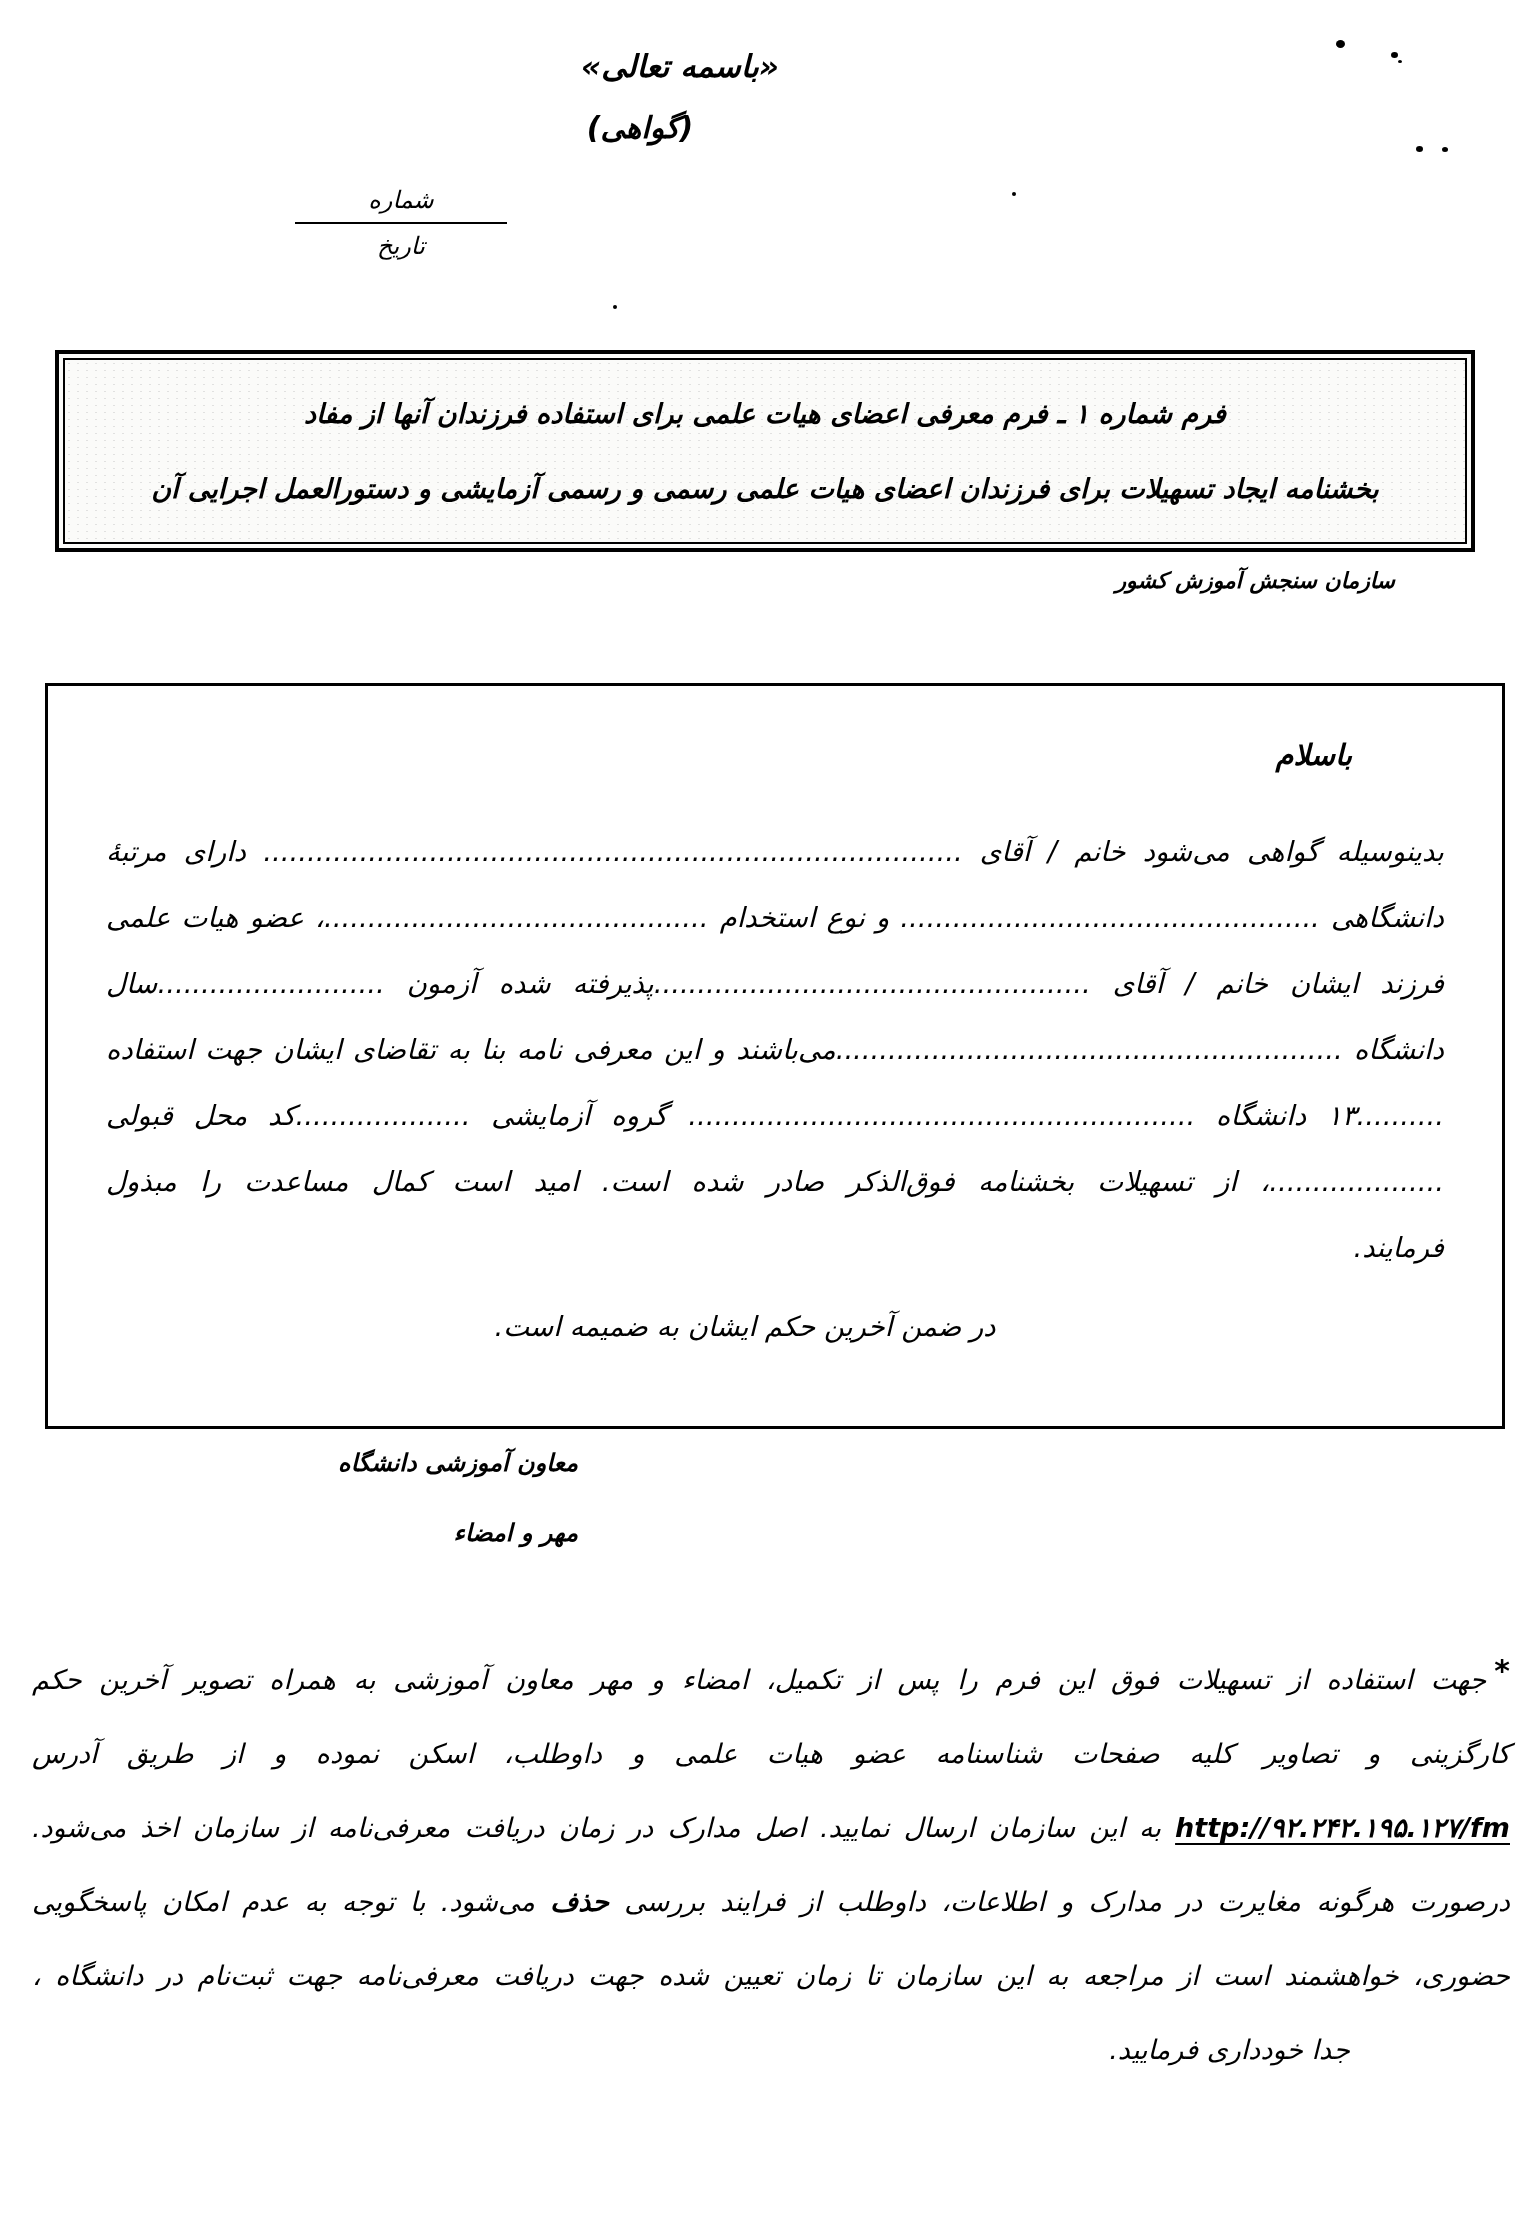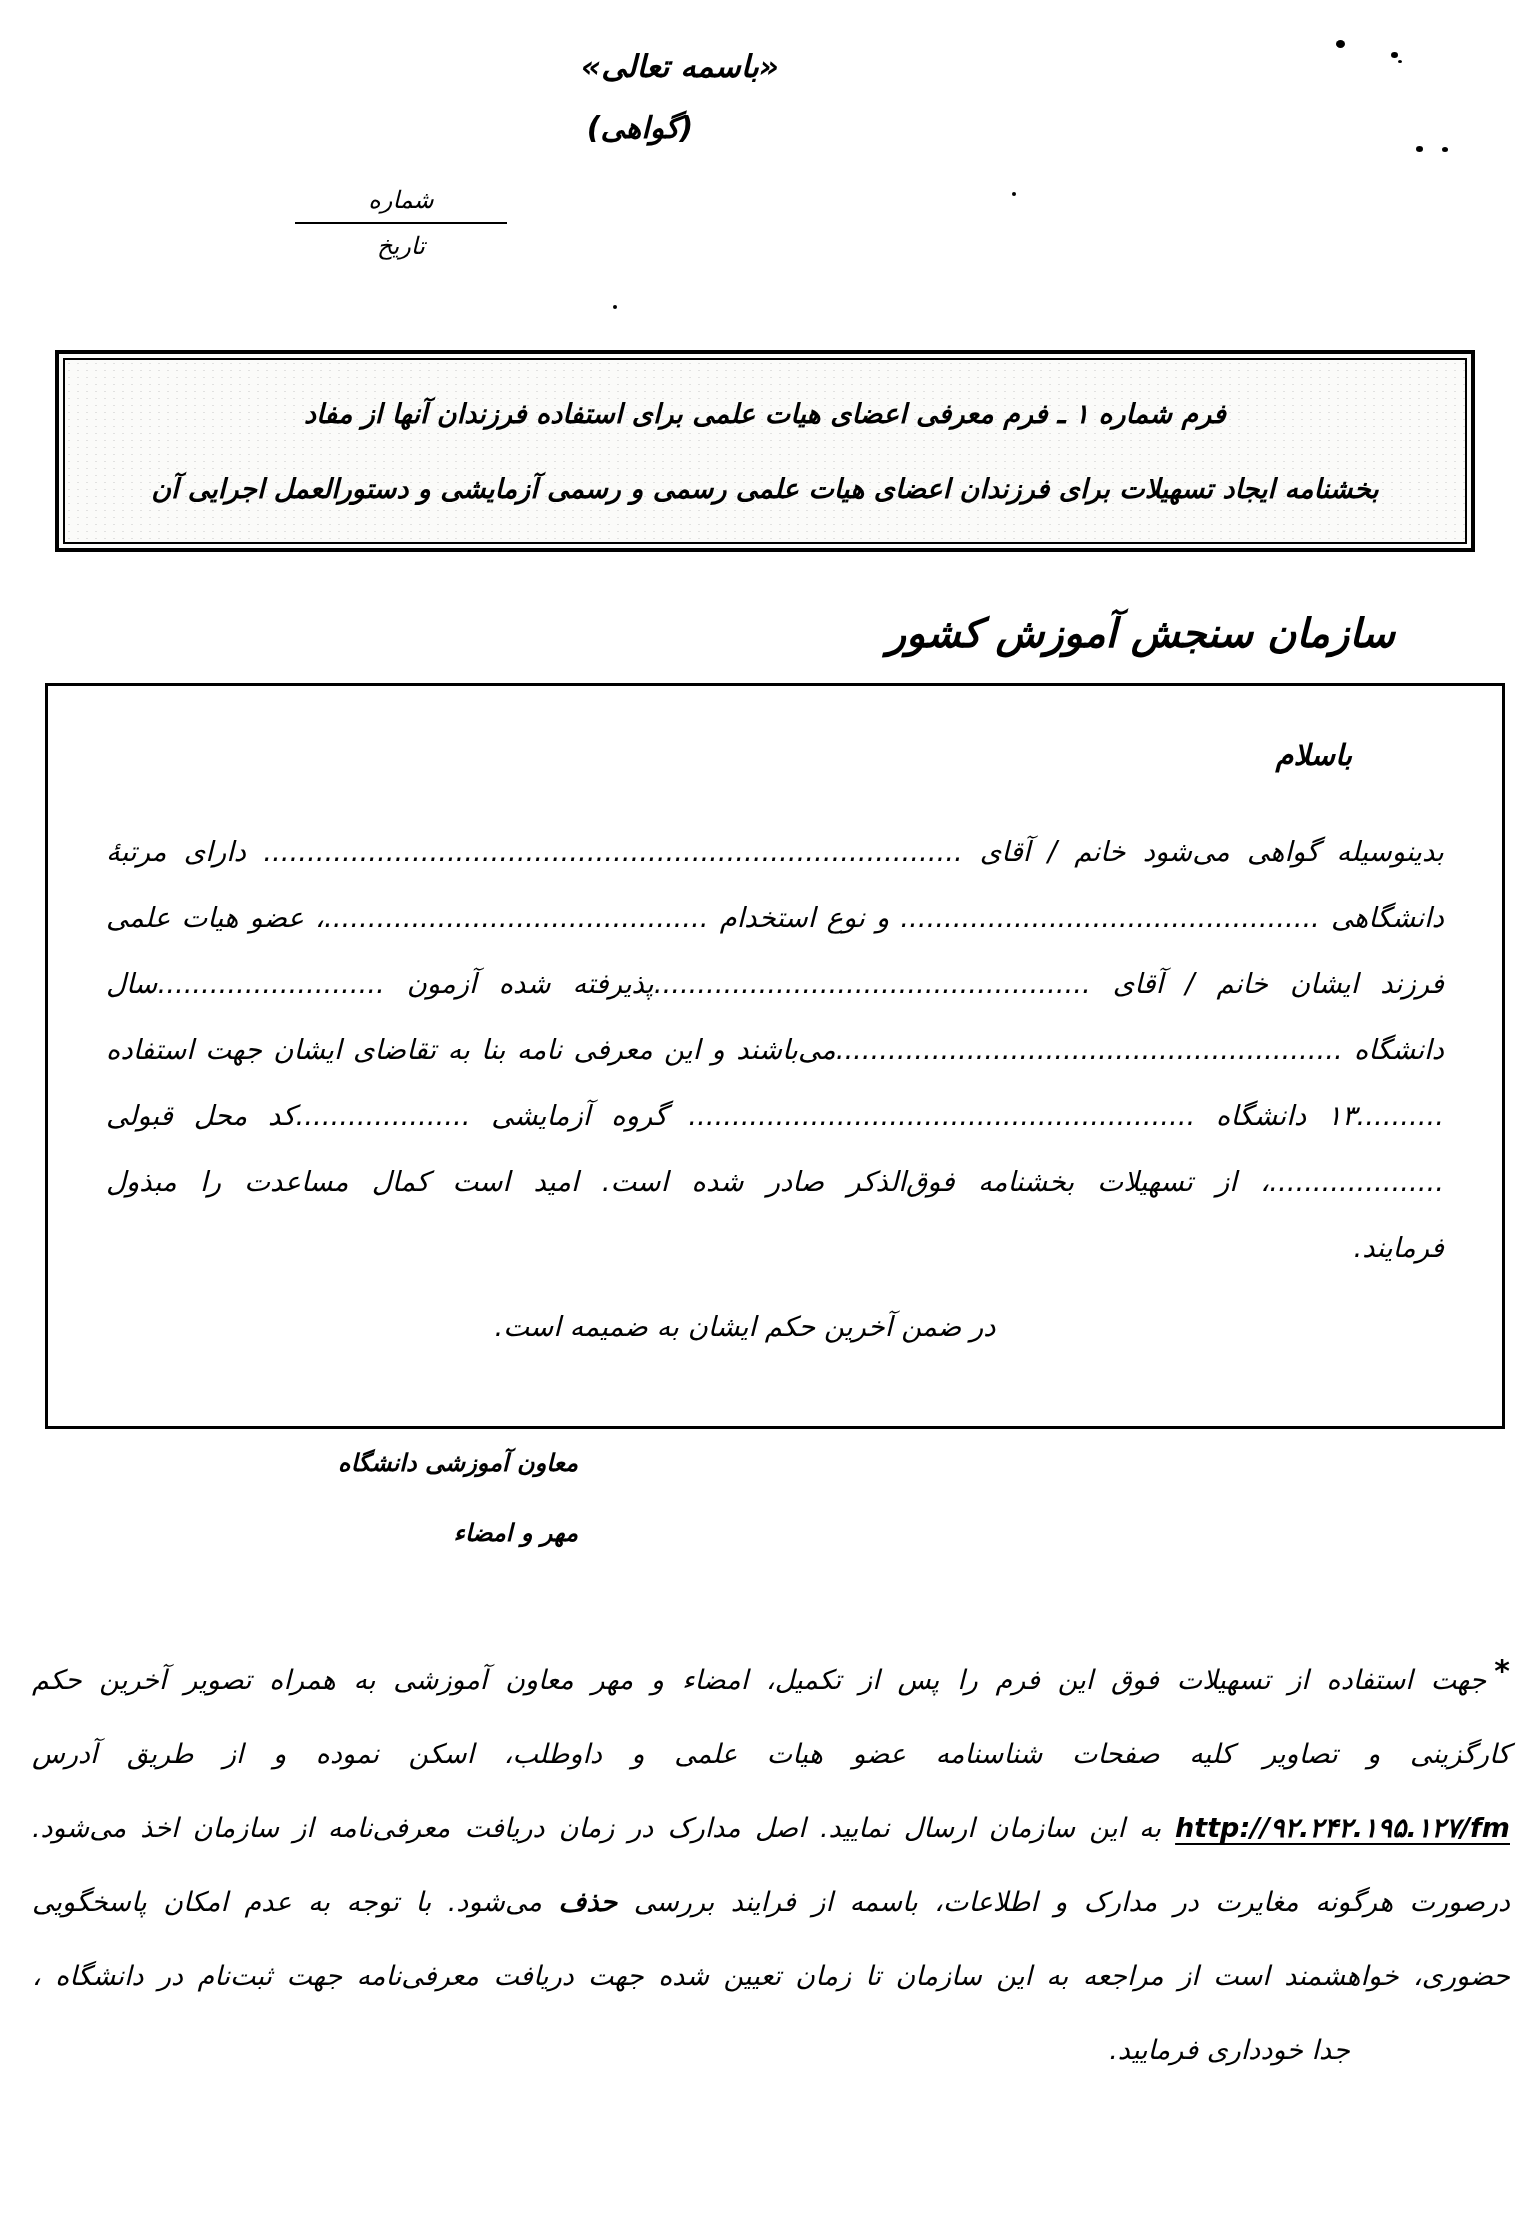--- a/index.html
+++ b/index.html
@@ -36,22 +36,22 @@
   }
   .header-box-inner{
     position:absolute;inset:4px;border:2px solid #000;
     display:flex;flex-direction:column;justify-content:center;gap:44px;
     text-align:center;font-weight:bold;font-size:27px;
     padding:0 26px;
     background-image:radial-gradient(rgba(0,0,0,0.10) 1px, transparent 1px);
     background-size:9px 7px;
   }
   .org{
-    position:absolute;top:610px;right:145px;
-    font-size:40px;font-weight:bold;text-align:center;
+    position:absolute;top:568px;right:145px;
+    font-size:22px;font-weight:bold;text-align:center;
   }
   
   .main-box{
     position:absolute;top:683px;left:45px;width:1460px;height:746px;
     box-sizing:border-box;border:3px solid #000;
     padding:52px 58px 0 58px;
   }
   .salutation{margin-right:92px;font-size:29px;font-weight:bold;}
   .letter-body{margin-top:46px;}
   .bline{
@@ -138,19 +138,19 @@
 
   <div class="footnote">
     <div class="fline">
       <span class="star">*</span><span>جهت استفاده از تسهیلات فوق این فرم را پس از تکمیل، امضاء و مهر معاون آموزشی به همراه تصویر آخرین حکم</span>
     </div>
     <div class="fline">کارگزینی و تصاویر کلیه صفحات شناسنامه عضو هیات علمی و داوطلب، اسکن نموده و از طریق آدرس</div>
     <div class="fline">
       <span class="url" dir="ltr">http://۹۲.۲۴۲.۱۹۵.۱۲۷/fm</span><span> به این سازمان ارسال نمایید. اصل مدارک در زمان دریافت معرفی‌نامه از سازمان اخذ می‌شود.</span>
     </div>
     <div class="fline">
-      <span>درصورت هرگونه مغایرت در مدارک و اطلاعات، باسمه از فرایند بررسی </span><span class="emph">حذف</span><span> می‌شود. با توجه به عدم امکان پاسخگویی</span>
+      <span>درصورت هرگونه مغایرت در مدارک و اطلاعات، داوطلب از فرایند بررسی </span><span class="emph">حذف</span><span> می‌شود. با توجه به عدم امکان پاسخگویی</span>
     </div>
     <div class="fline">حضوری، خواهشمند است از مراجعه به این سازمان تا زمان تعیین شده جهت دریافت معرفی‌نامه جهت ثبت‌نام در دانشگاه ،</div>
     <div class="fline last">جدا خودداری فرمایید.</div>
   </div>
 
 </div>
 
 </body></html>

